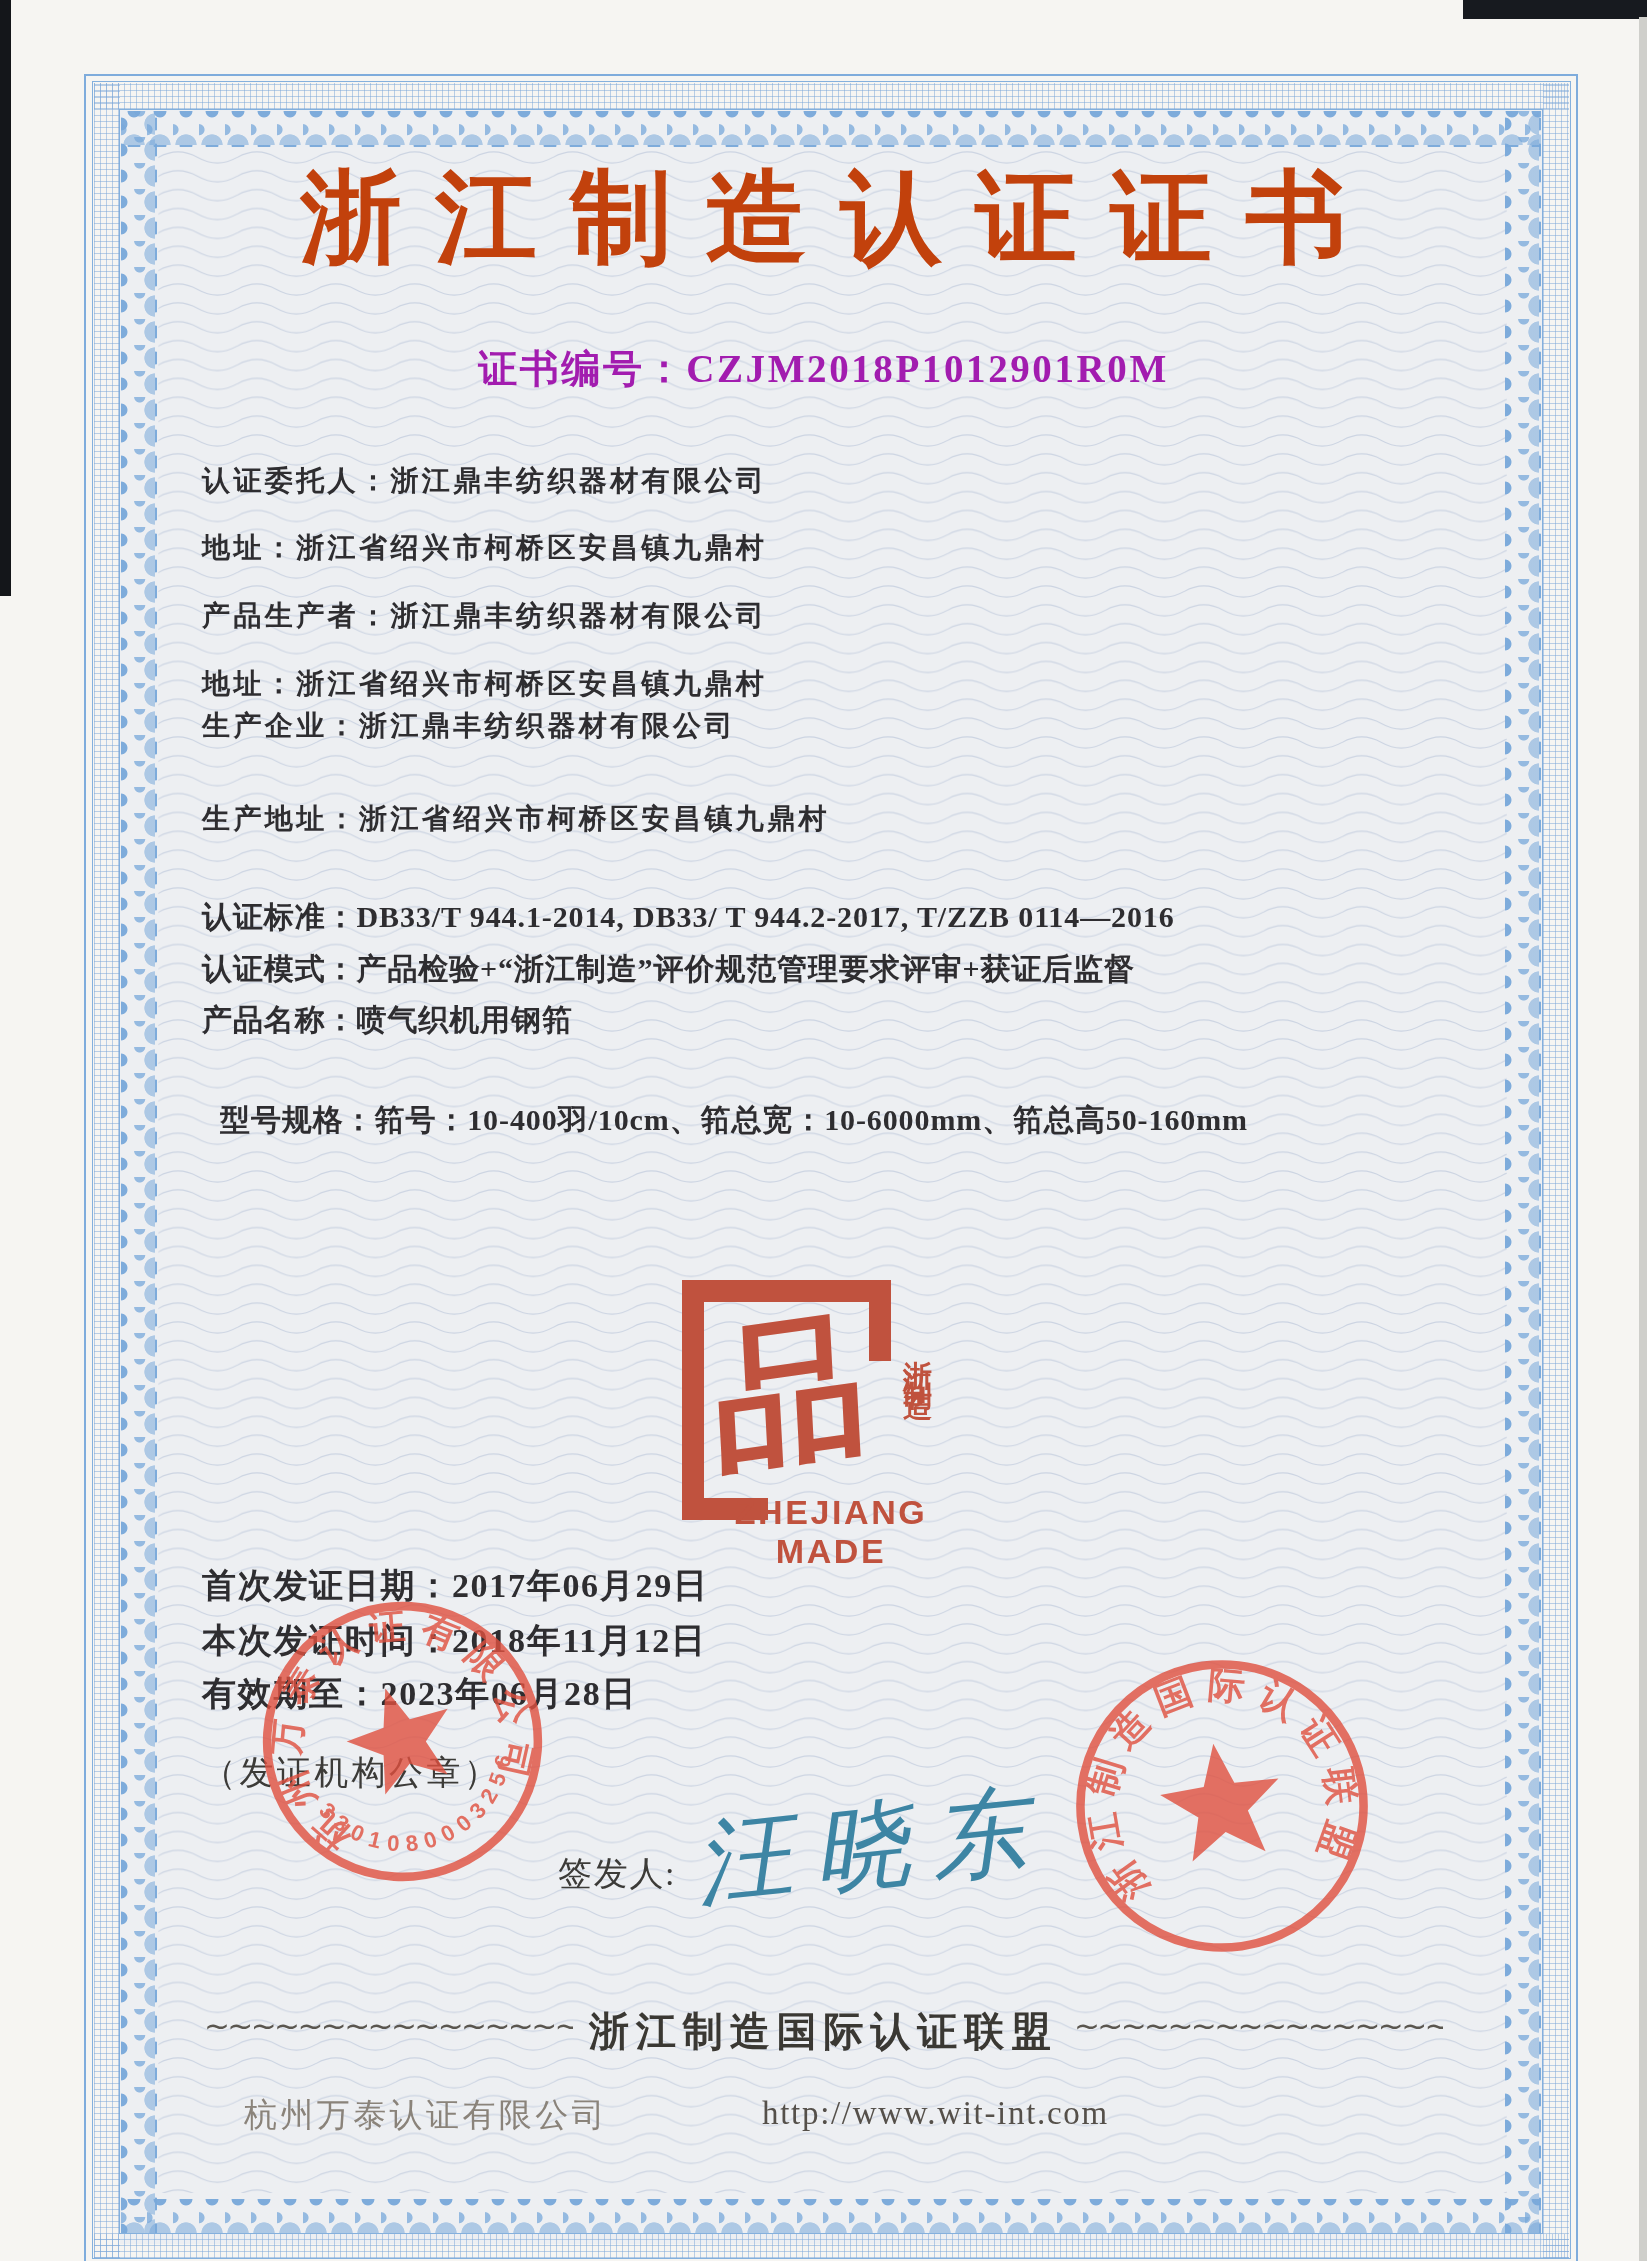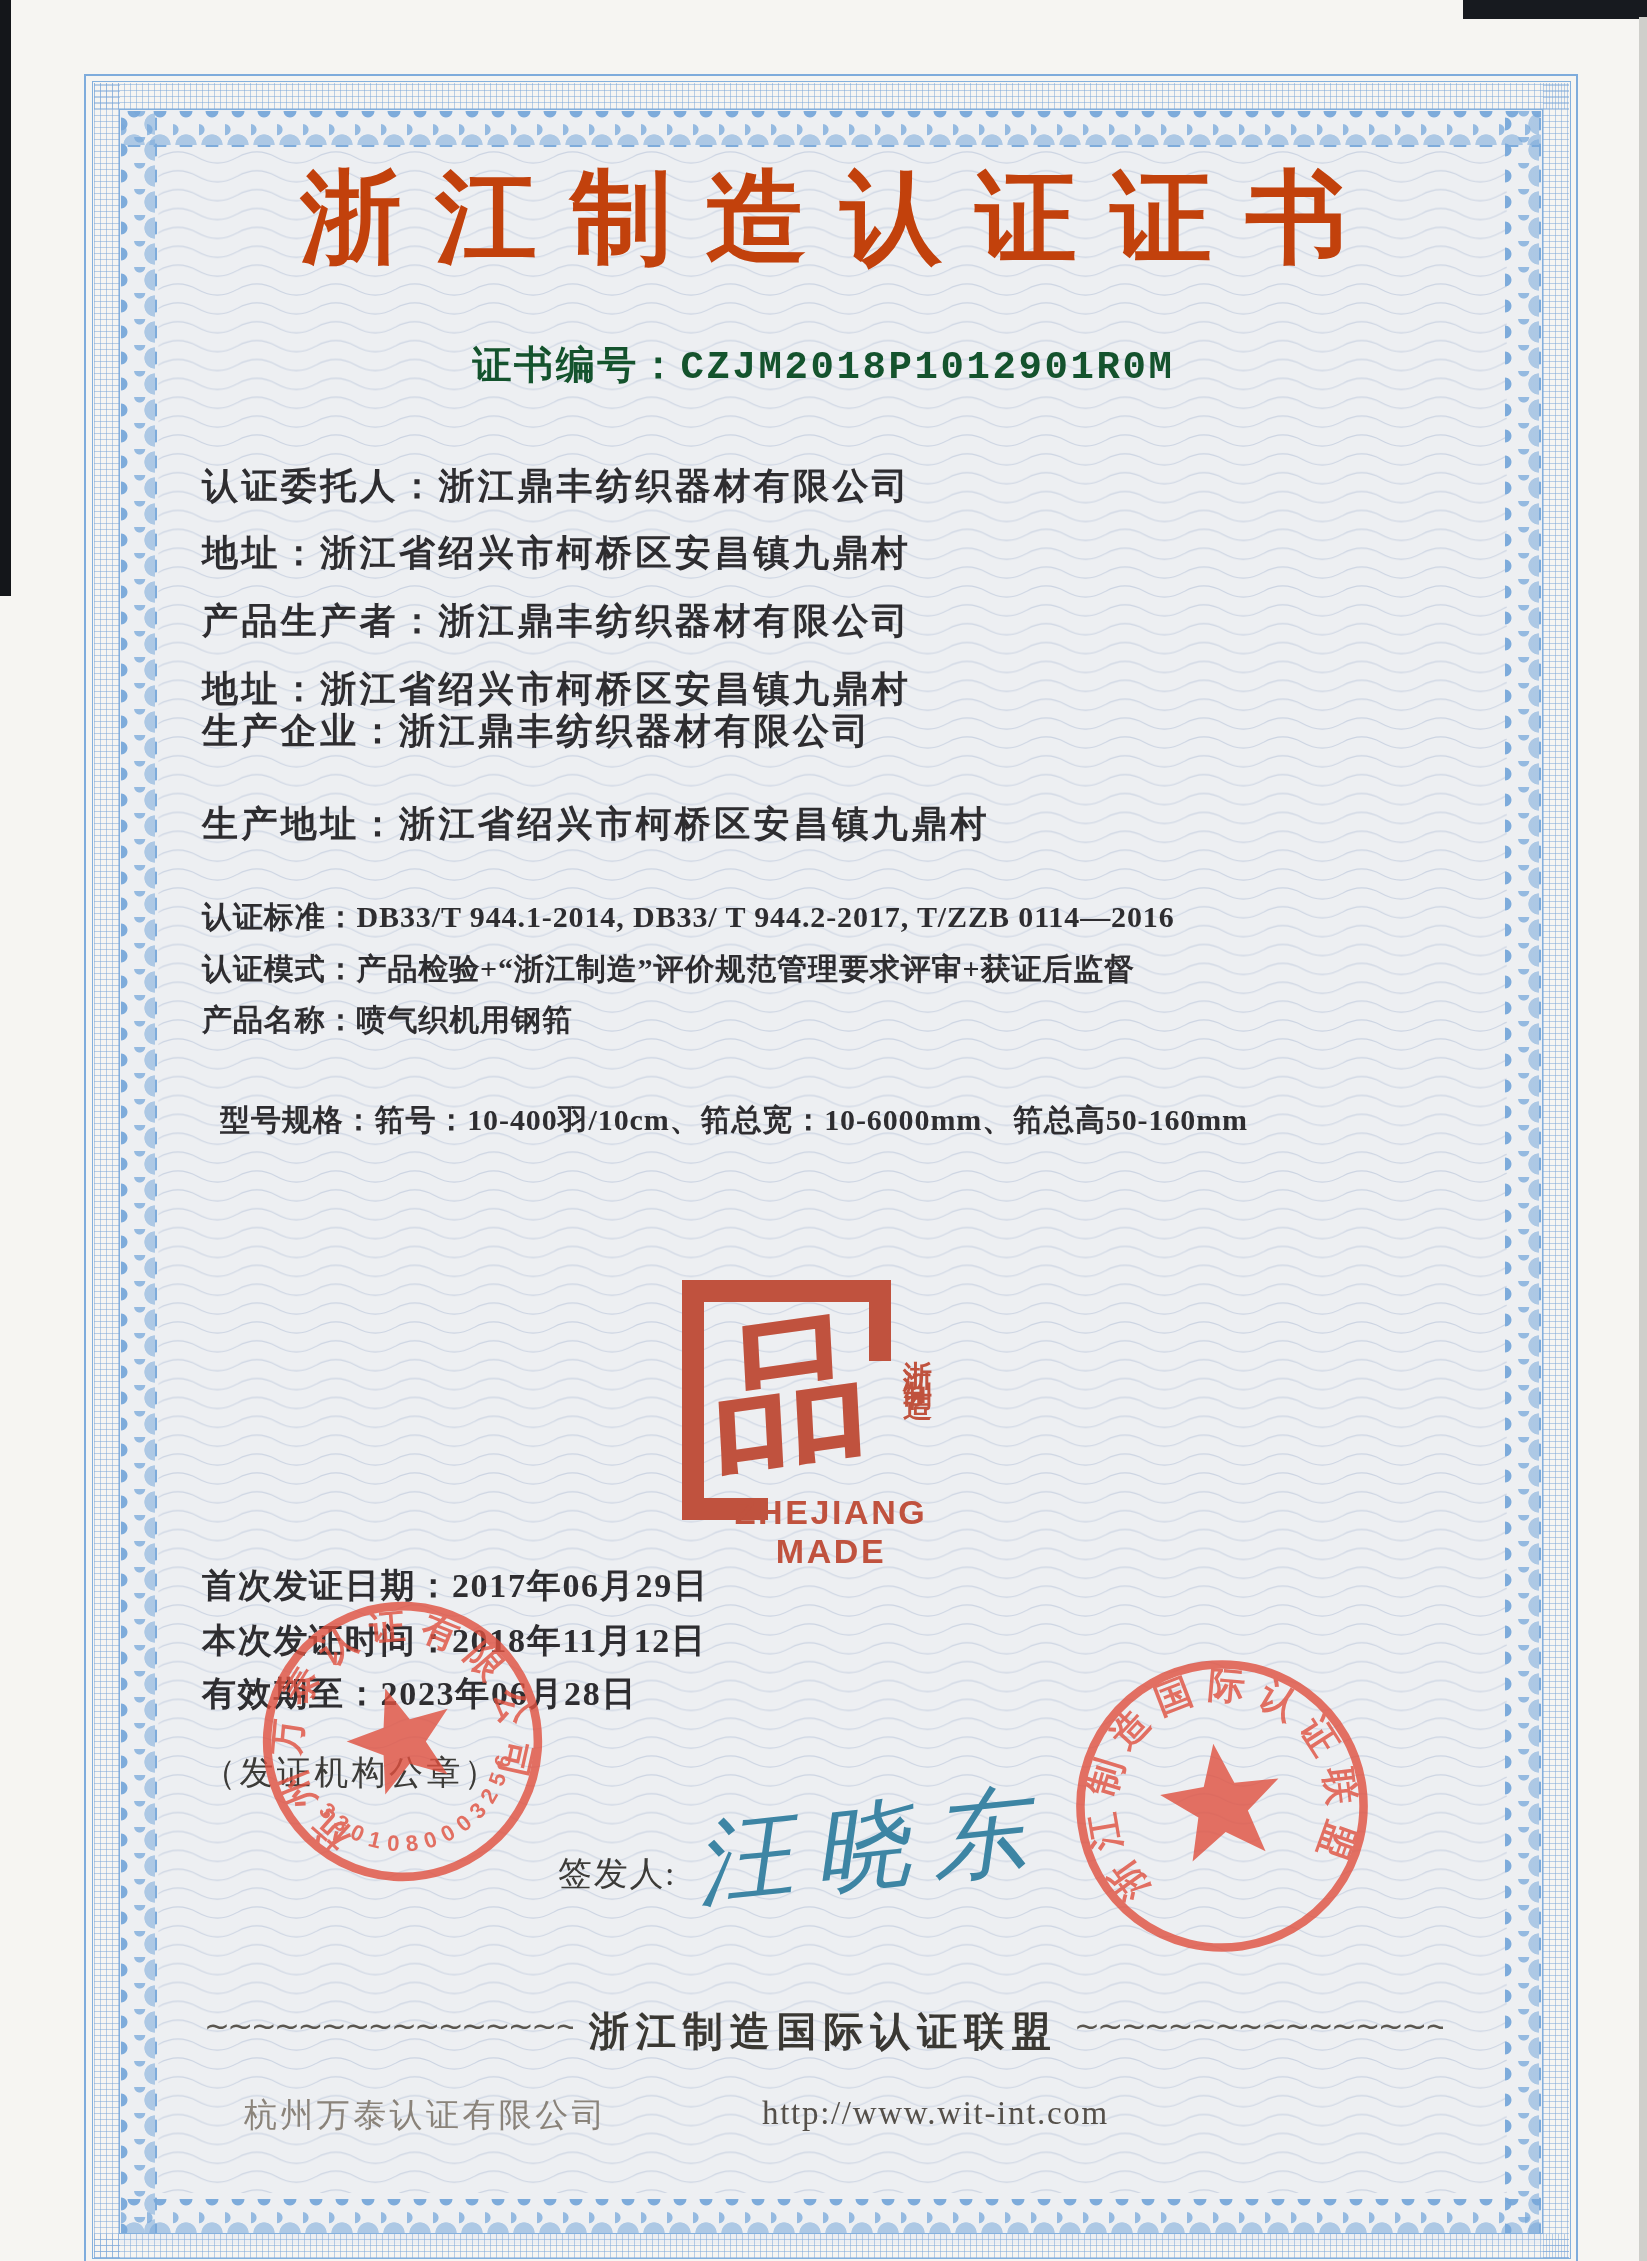--- a/index.html
+++ b/index.html
@@ -38,24 +38,24 @@
   
   .scan-left{position:absolute;left:0;top:0;width:11px;height:596px;background:#14161a;}
   .scan-tr{position:absolute;right:0;top:0;width:184px;height:19px;background:#171a1f;}
   .scan-right{position:absolute;right:0;top:17px;width:7.7px;bottom:0;background:#cfcfcb;}
 
   
   .title{position:absolute;left:0;right:0;top:137px;height:163px;line-height:163px;text-align:center;
          font-size:101px;font-weight:bold;color:#c2410c;letter-spacing:34px;text-indent:34px;
          font-family:"Liberation Serif","DejaVu Serif",serif;}
   .certno{position:absolute;left:0;right:0;top:341px;height:55px;line-height:55px;text-align:center;
-          font-size:39px;font-weight:bold;color:#14532d;letter-spacing:2.6px;
-          font-family:Liberation Mono, monospace;}
+          font-size:39px;font-weight:bold;color:#a21caf;letter-spacing:2.6px;
+          font-family:Liberation Serif, serif;}
   .line{position:absolute;left:202px;white-space:nowrap;color:#2e2d30;}
-  .info{font-size:36px;font-weight:700;letter-spacing:3.4px;font-family:Liberation Mono, monospace;}
+  .info{font-size:28px;font-weight:700;letter-spacing:3.4px;font-family:Liberation Mono, monospace;}
   .detail{font-size:30px;font-weight:600;letter-spacing:0.9px;font-family:"Liberation Serif","DejaVu Serif",serif;}
   .statement{position:absolute;left:190px;top:1131px;width:1292px;font-size:32px;line-height:52px;
              color:#33322f;text-indent:2.6em;text-align:justify;letter-spacing:1.7px;
              font-family:"Liberation Serif","DejaVu Serif",serif;}
 
   
   .logo{position:absolute;left:682px;top:1280px;width:257px;height:257px;}
   .logo .bar{position:absolute;background:#c0523e;}
   .lg-top{left:0;top:0;width:209px;height:22px;}
   .lg-left{left:0;top:0;width:22px;height:240px;}

